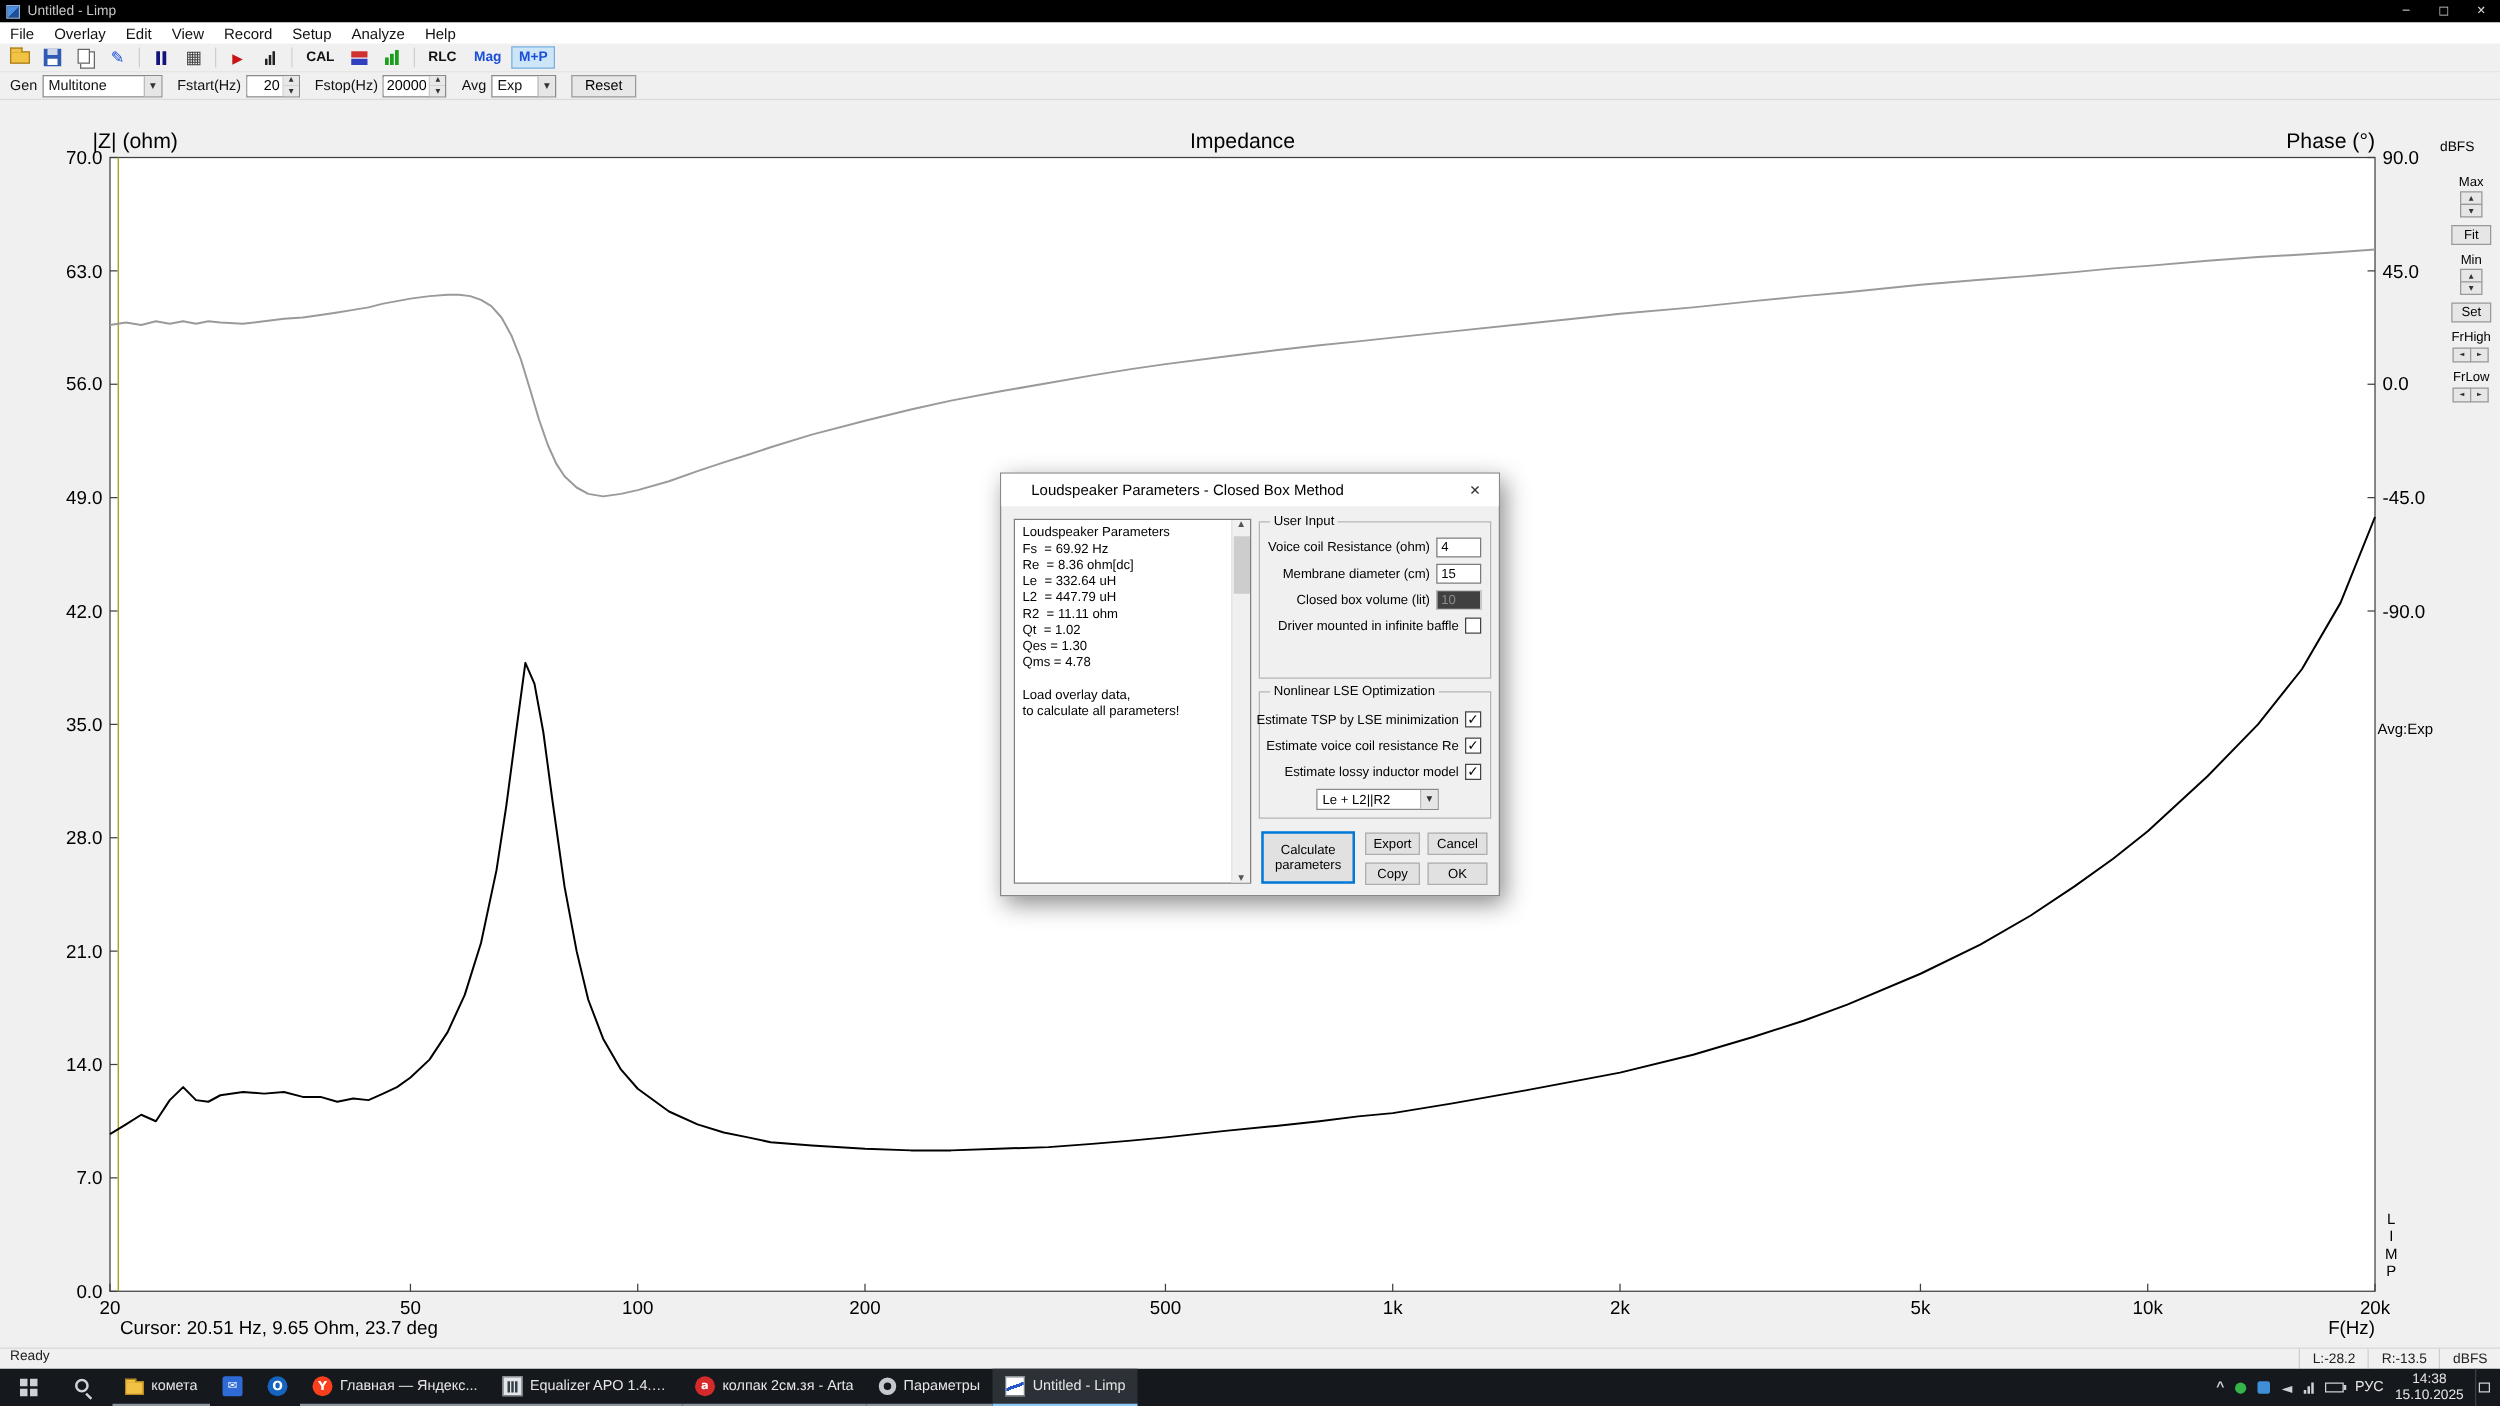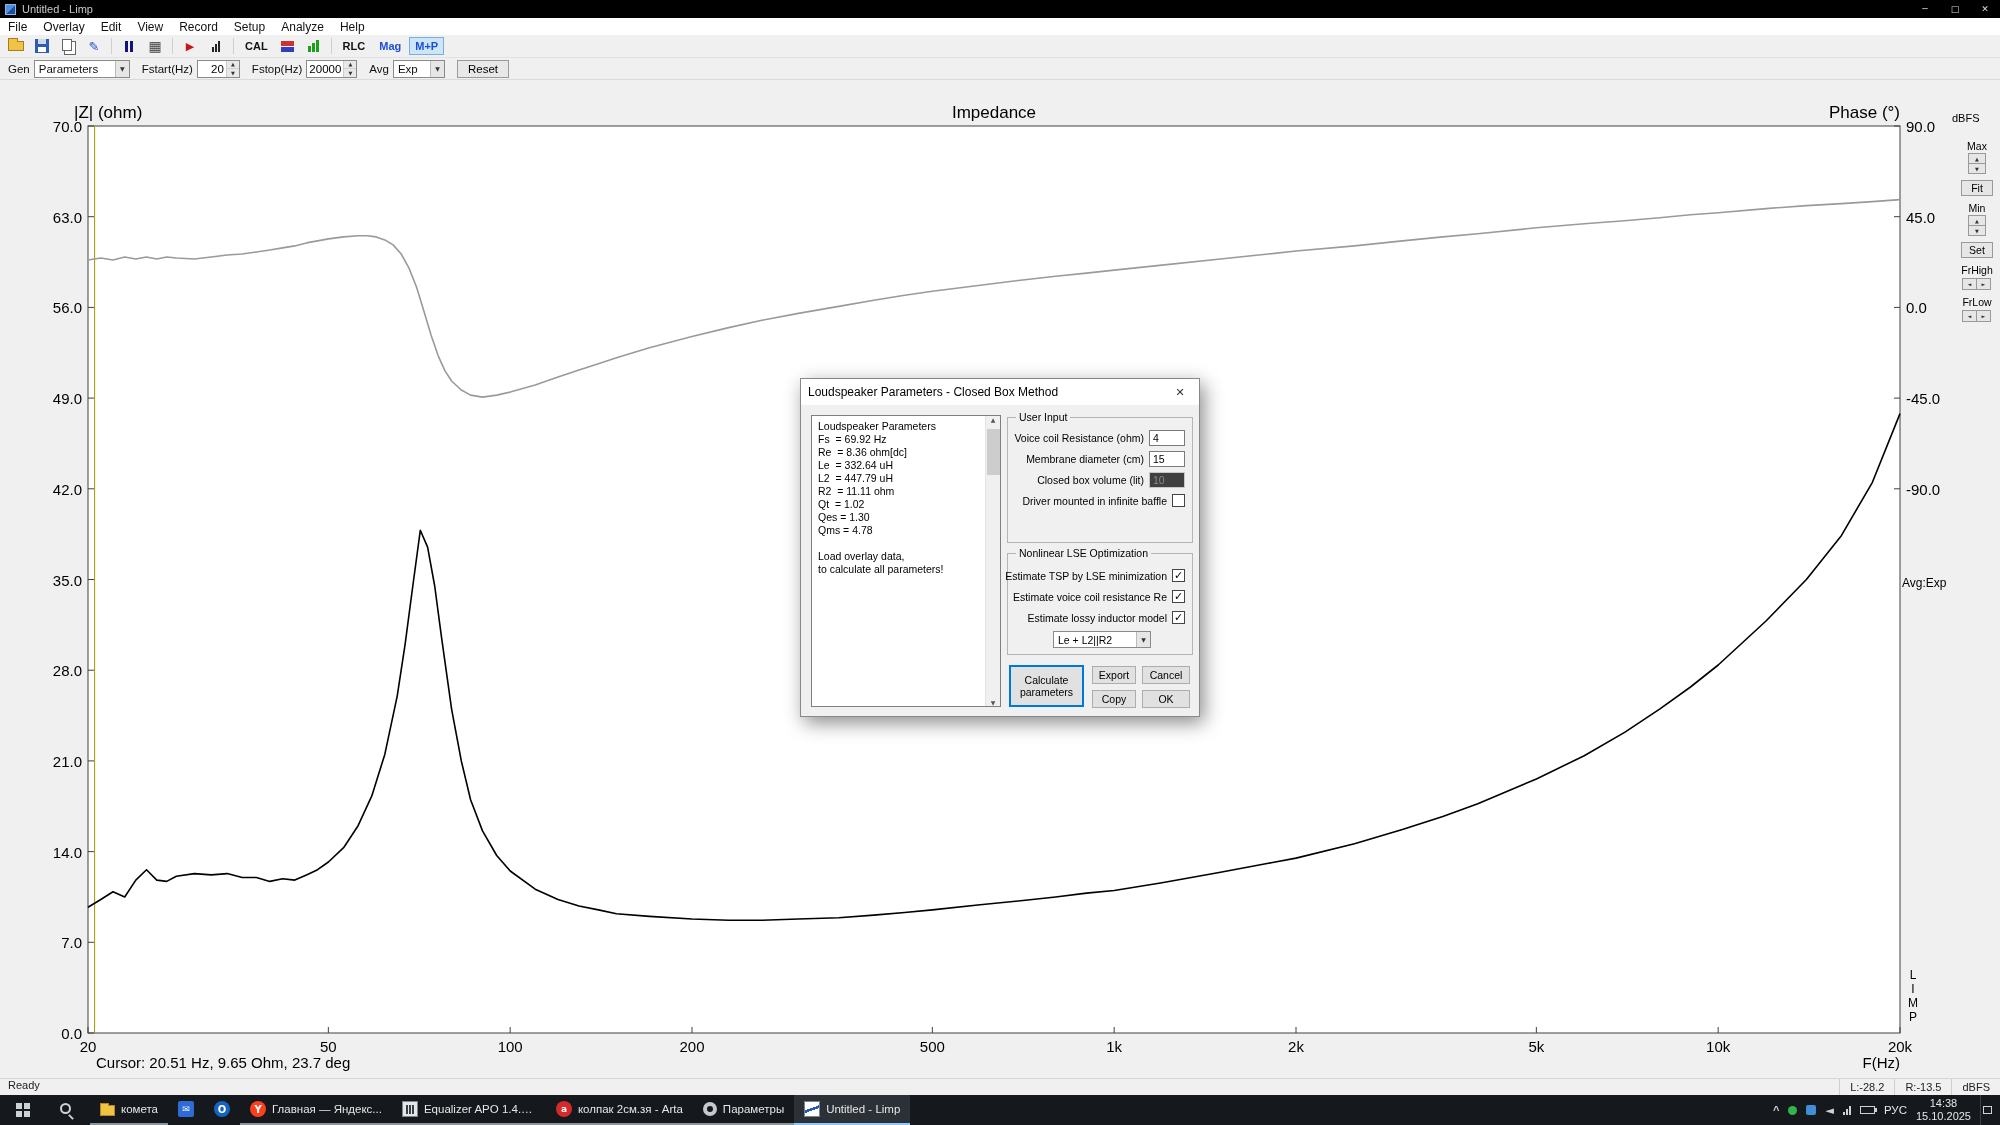--- a/index.html
+++ b/index.html
@@ -74,21 +74,21 @@
   .rs-label{margin-top:6px}
   .vspin{display:flex;flex-direction:column;margin-top:2px}
   .vspin span{width:18px;height:11px;background:#e6e6e6;border:1px solid #999;font-size:5px;display:flex;align-items:center;justify-content:center;color:#333;margin-top:-1px}
   .hspin{display:flex;margin-top:2px}
   .hspin span{width:15px;height:12px;background:#e6e6e6;border:1px solid #999;font-size:5px;display:flex;align-items:center;justify-content:center;color:#333;margin-left:-1px}
   .rs-btn{margin-top:6px;width:32px;height:16px;background:#e6e6e6;border:1px solid #999;font-size:10.5px;font-family:inherit}
 
   
   .dialog{position:absolute;left:800px;top:378px;width:400px;height:339px;background:#f0f0f0;border:1px solid #888;box-shadow:4px 6px 18px rgba(0,0,0,.45);z-index:30;font-size:11px;color:#000}
   .dlg-titlebar{position:absolute;left:0;top:0;width:100%;height:26px;background:#fff;display:flex;align-items:center}
-  .dlg-title{padding-left:7px;font-size:12px}
+  .dlg-title{padding-left:24px;font-size:12px}
   .dlg-close{margin-left:auto;width:38px;height:100%;display:flex;align-items:center;justify-content:center;font-size:11px;color:#333}
   .dlg-results{position:absolute;left:10px;top:36px;width:190px;height:292px;background:#fff;border:1px solid #7f7f7f;padding:4px 20px 4px 6px;font-size:10.5px;line-height:13px;white-space:pre;overflow:hidden}
   .dlg-scrollbar{position:absolute;left:184px;top:37px;width:15px;height:290px;background:#f0f0f0;border-left:1px solid #e3e3e3;display:flex;flex-direction:column;align-items:center;justify-content:space-between;font-size:6px;color:#555}
   .dlg-scrollbar .thumb{position:absolute;left:1px;top:13px;width:13px;height:46px;background:#cdcdcd}
   .group{position:absolute;border:1px solid #b5b5b5}
   .group-legend{position:absolute;top:-7px;left:8px;background:#f0f0f0;padding:0 3px;font-size:10.5px;white-space:nowrap}
   #group-user{left:206px;top:38px;width:186px;height:126px}
   #group-nl{left:206px;top:174px;width:186px;height:102px}
   #ui-rows{position:absolute;left:208px;top:48px;width:182px}
   #nl-rows{position:absolute;left:208px;top:186px;width:182px}
@@ -224,21 +224,21 @@
       </span>
     <span class="tb-sep"></span>
     <button class="tb-text">RLC</button>
     <button class="tb-text blue">Mag</button>
     <button class="tb-text blue active">M+P</button>
   </div>
 
   <div class="parambar">
     <span class="pb-label first">Gen</span>
     <div class="combo" style="width:96px">
-      <span class="txt">Parameters</span>
+      <span class="txt">Multitone</span>
       <span class="arr glyph">▼</span>
     </div>
     <span class="pb-label">Fstart(Hz)</span>
     <div class="spinbox">
       <input readonly="" value="20" style="">
       <span class="updown glyph">
           <span>▲</span>
           <span>▼</span>
         </span>
     </div>

